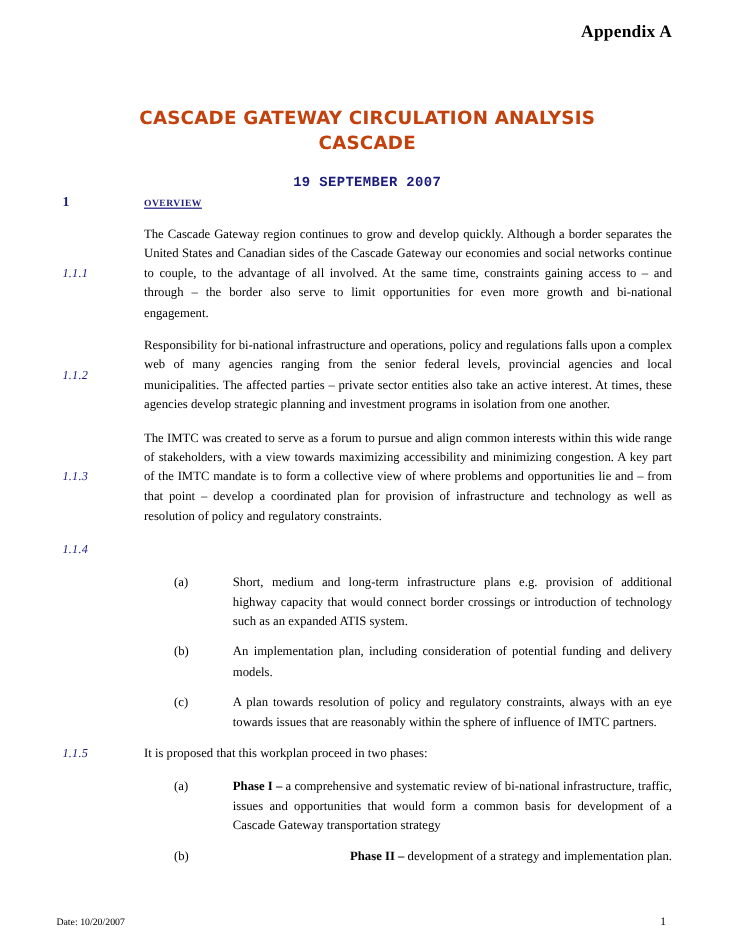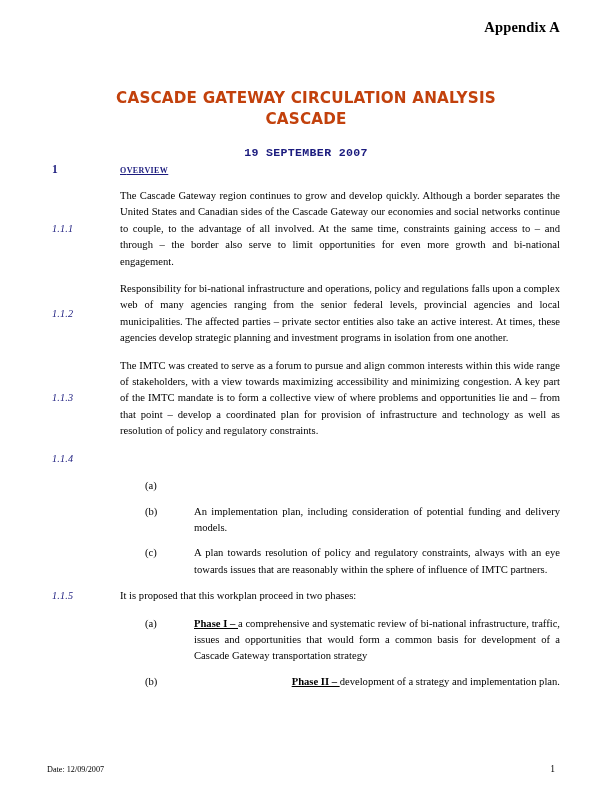--- a/index.html
+++ b/index.html
@@ -153,21 +153,21 @@
   .sub-row .sub-text {
     flex: 1 1 auto;
     font-family: "Liberation Serif", "DejaVu Serif", serif;
     font-size: 10.6px;
     line-height: 16.4px;
     text-align: justify;
     text-justify: inter-word;
     color: #000;
   }
   .sub-row .sub-text.no-justify { text-align: right; }
-  .lead { font-weight: bold; text-decoration: underline; }
+  .lead { font-weight: bold; }
 
   
   .doc-footer {
     position: absolute;
     left: 47px;
     right: 47px;
     bottom: 18px;
     display: flex;
     justify-content: space-between;
     align-items: baseline;
@@ -220,20 +220,21 @@
       <span class="para-text">The IMTC was created to serve as a forum to pursue and align common interests within this wide range of stakeholders, with a view towards maximizing accessibility and minimizing congestion.  A key part of the IMTC mandate is to form a collective view of where problems and opportunities lie and – from that point – develop a coordinated plan for provision of infrastructure and technology as well as resolution of policy and regulatory constraints.</span>
     </div>
 
     <div class="para-row">
       <span class="para-num">1.1.4</span>
     </div>
 
     <div class="sublist">
       <div class="sub-row">
         <span class="sub-label">(a)</span>
+        <span class="sub-text">Short, medium and long-term infrastructure plans e.g. provision of additional highway capacity that would connect border crossings or introduction of technology such as an expanded ATIS system.</span>
       </div>
       <div class="sub-row">
         <span class="sub-label">(b)</span>
         <span class="sub-text">An implementation plan, including consideration of potential funding and delivery models.</span>
       </div>
       <div class="sub-row">
         <span class="sub-label">(c)</span>
         <span class="sub-text">A plan towards resolution of policy and regulatory constraints, always with an eye towards issues that are reasonably within the sphere of influence of IMTC partners.</span>
       </div>
     </div>
@@ -250,17 +251,17 @@
       </div>
       <div class="sub-row">
         <span class="sub-label">(b)</span>
         <span class="sub-text no-justify"><span class="lead">Phase II – </span><span>development of a strategy and implementation plan.</span></span>
       </div>
     </div>
 
   </div>
 
   <div class="doc-footer">
-    <span class="footer-date">Date: 12/09/2007</span>
+    <span class="footer-date">Date: 10/20/2007</span>
     <span class="footer-page">1</span>
   </div>
 
 </div>
 
 </body></html>

